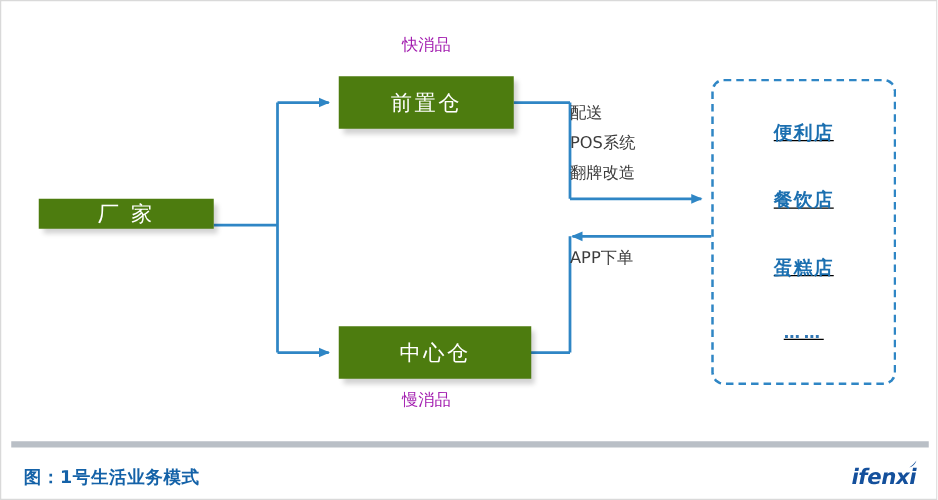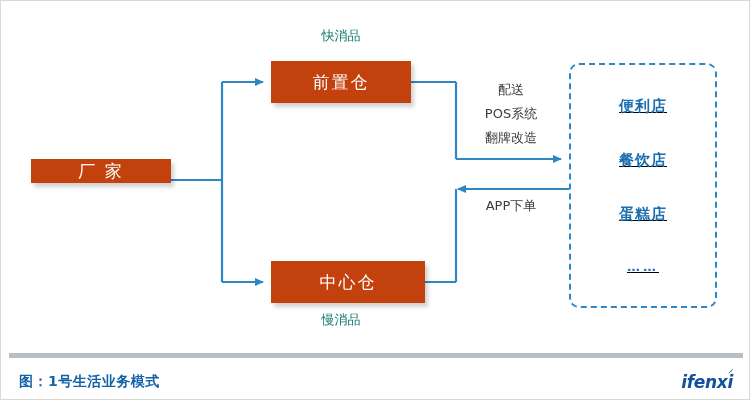--- a/index.html
+++ b/index.html
@@ -13,47 +13,47 @@
     border:1px solid #d9d9d9;
     overflow:hidden;
   }
 
   
   #canvas{position:absolute;left:0;top:0;width:750px;height:348px;}
   #wires{position:absolute;left:0;top:0;width:750px;height:348px;}
 
   .node{
     position:absolute;
-    background:#c2410c;
+    background:#4d7c0f;
     color:#ffffff;
     display:flex;align-items:center;justify-content:center;
     font-size:17px;
     letter-spacing:2px;
     box-shadow:3px 4px 4px rgba(0,0,0,0.18);
     box-sizing:border-box;
   }
   #node-maker   {left:30px; top:158px; width:140px;height:24px;}
   #node-front   {left:270px;top:60px;  width:140px;height:42px;}
   #node-center  {left:270px;top:260px; width:154px;height:42px;}
 
   .plain-label{
     position:absolute;
-    color:#0f766e;
+    color:#a21caf;
     font-size:13px;
     text-align:center;
     white-space:nowrap;
   }
   #label-fast{left:270px;top:26px;width:140px;}
   #label-slow{left:270px;top:310px;width:140px;}
 
   .flow-label{
     position:absolute;
     color:#3c3c3c;
     font-size:13px;
-    text-align:center;
+    text-align:left;
     white-space:nowrap;
     width:110px;
   }
   #flow-1{left:455px;top:80px;}
   #flow-2{left:455px;top:104px;}
   #flow-3{left:455px;top:128px;}
   #flow-4{left:455px;top:196px;}
 
   
   #store-group{

